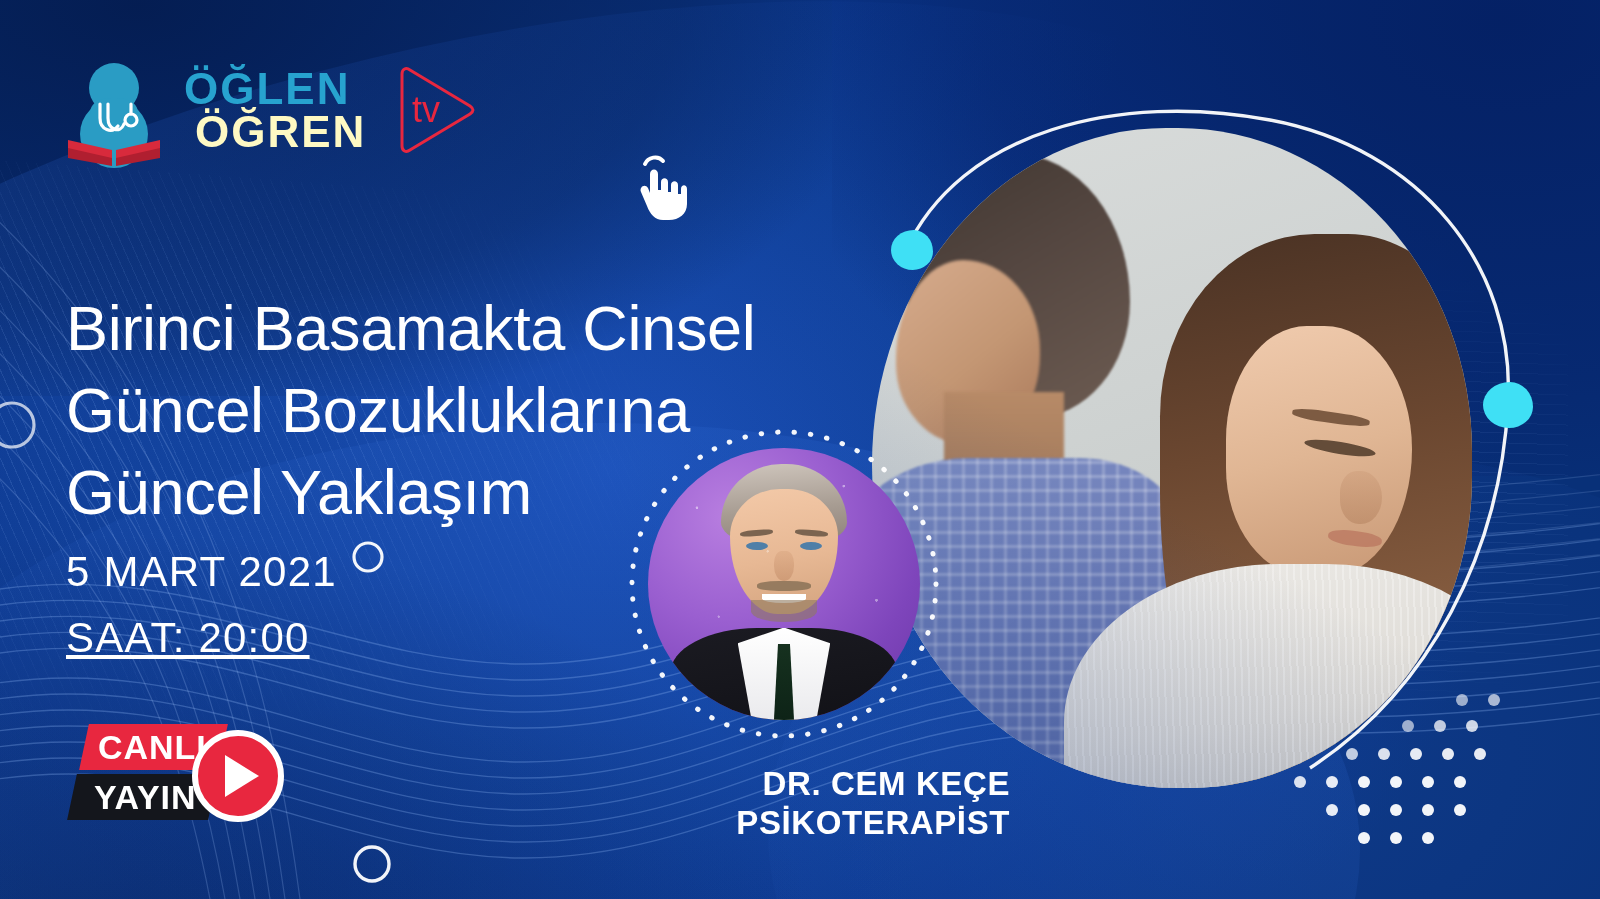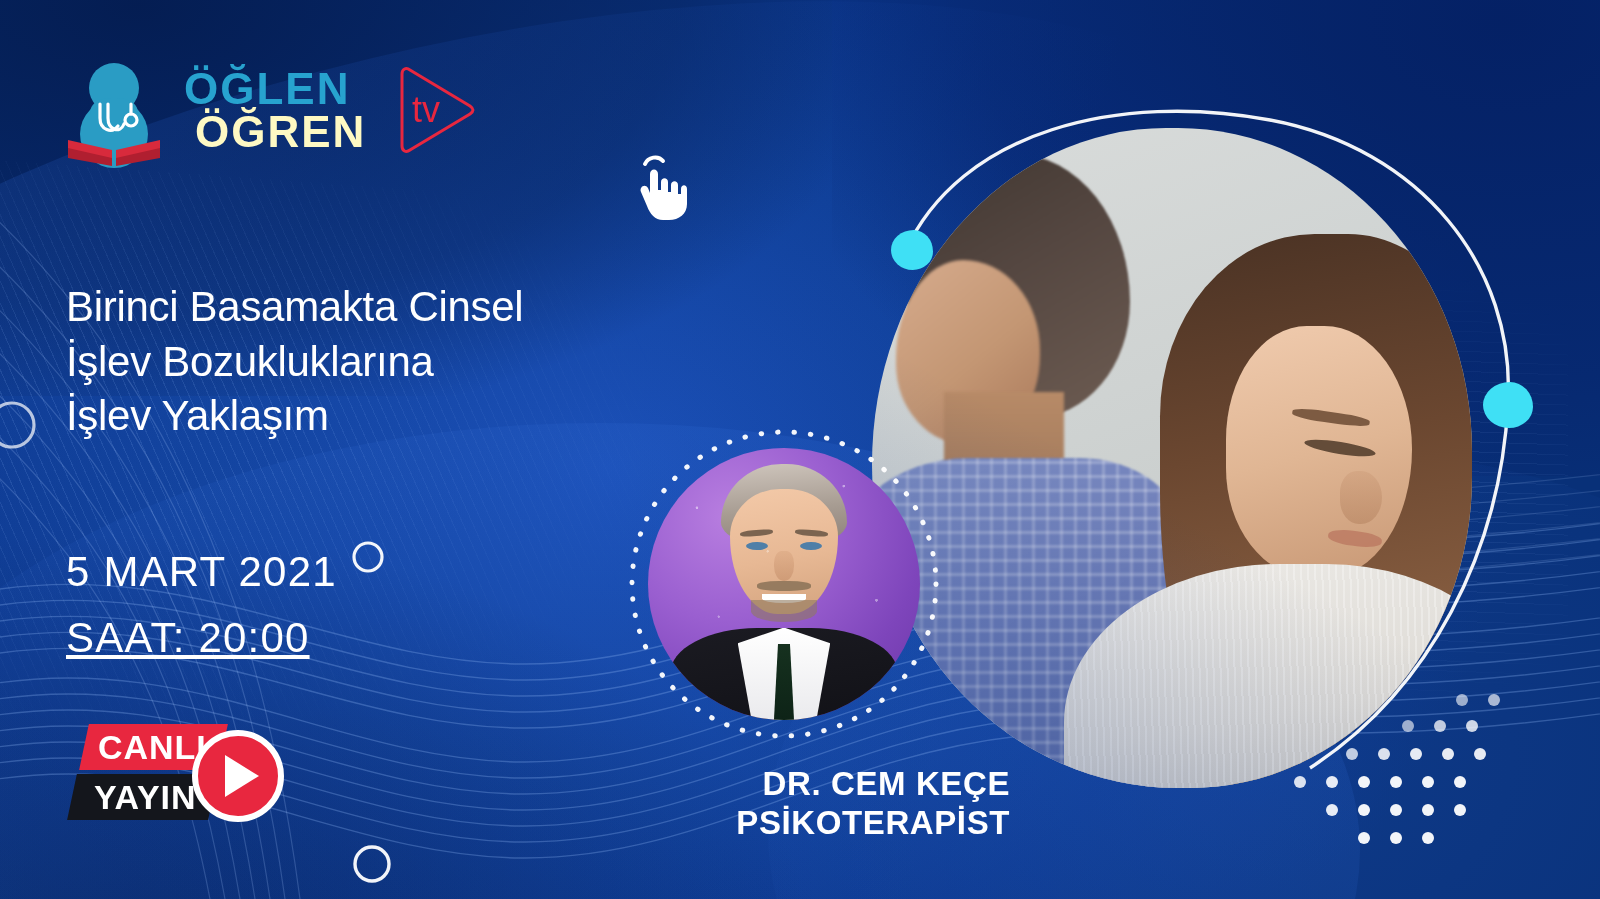--- a/index.html
+++ b/index.html
@@ -110,24 +110,24 @@
     position: absolute; left: 466px; top: 100px;
     display: flex; align-items: center; gap: 16px;
   }
   .url-text {
     color: #ffffff; font-size: 30px; letter-spacing: .3px; font-weight: 400;
   }
   .cursor-icon { position: absolute; left: 625px; top: 148px; width: 76px; height: 76px; }
 
   
   .headline {
-    position: absolute; left: 66px; top: 280px;
+    position: absolute; left: 66px; top: 288px;
     width: 790px;
     color: #ffffff;
-    font-size: 42px;
+    font-size: 63px;
     font-weight: 300;
     line-height: 1.30;
     letter-spacing: -0.3px;
   }
   .headline div { white-space: nowrap; }
 
   
   .date-line {
     position: absolute; left: 66px; top: 548px;
     color: #ffffff; font-size: 42px; font-weight: 400; letter-spacing: 1.2px;
@@ -426,22 +426,22 @@
     </svg>
   </div>
 
   <svg class="cursor-icon" viewBox="0 0 76 76">
     <path d="M20,16 C23,9 33,7 38,13" fill="none" stroke="#ffffff" stroke-width="4" stroke-linecap="round"></path>
     <path d="M25,26 C25,20 33,20 33,26 L33,42 L36,42 L36,34 C36,29 43,29 43,34 L43,44 L46,44 L46,37 C46,32 53,32 53,37 L53,46 L56,46 L56,41 C56,36 62,36 62,41 L62,56 C62,66 54,72 44,72 L38,72 C30,72 25,66 22,58 L16,44 C14,39 20,35 23,40 L25,45 Z" fill="#ffffff"></path>
   </svg>
 
   <div class="headline">
     <div>Birinci Basamakta Cinsel</div>
-    <div>İşlev Bozukluklarına</div>
-    <div>İşlev Yaklaşım</div>
+    <div>Güncel Bozukluklarına</div>
+    <div>Güncel Yaklaşım</div>
   </div>
 
   <div class="date-line">5 MART 2021</div>
   <div class="time-line">SAAT: 20:00</div>
 
   <div class="live-badge">
     <div class="live-top">
       <span>CANLI</span>
     </div>
     <div class="live-bottom">

